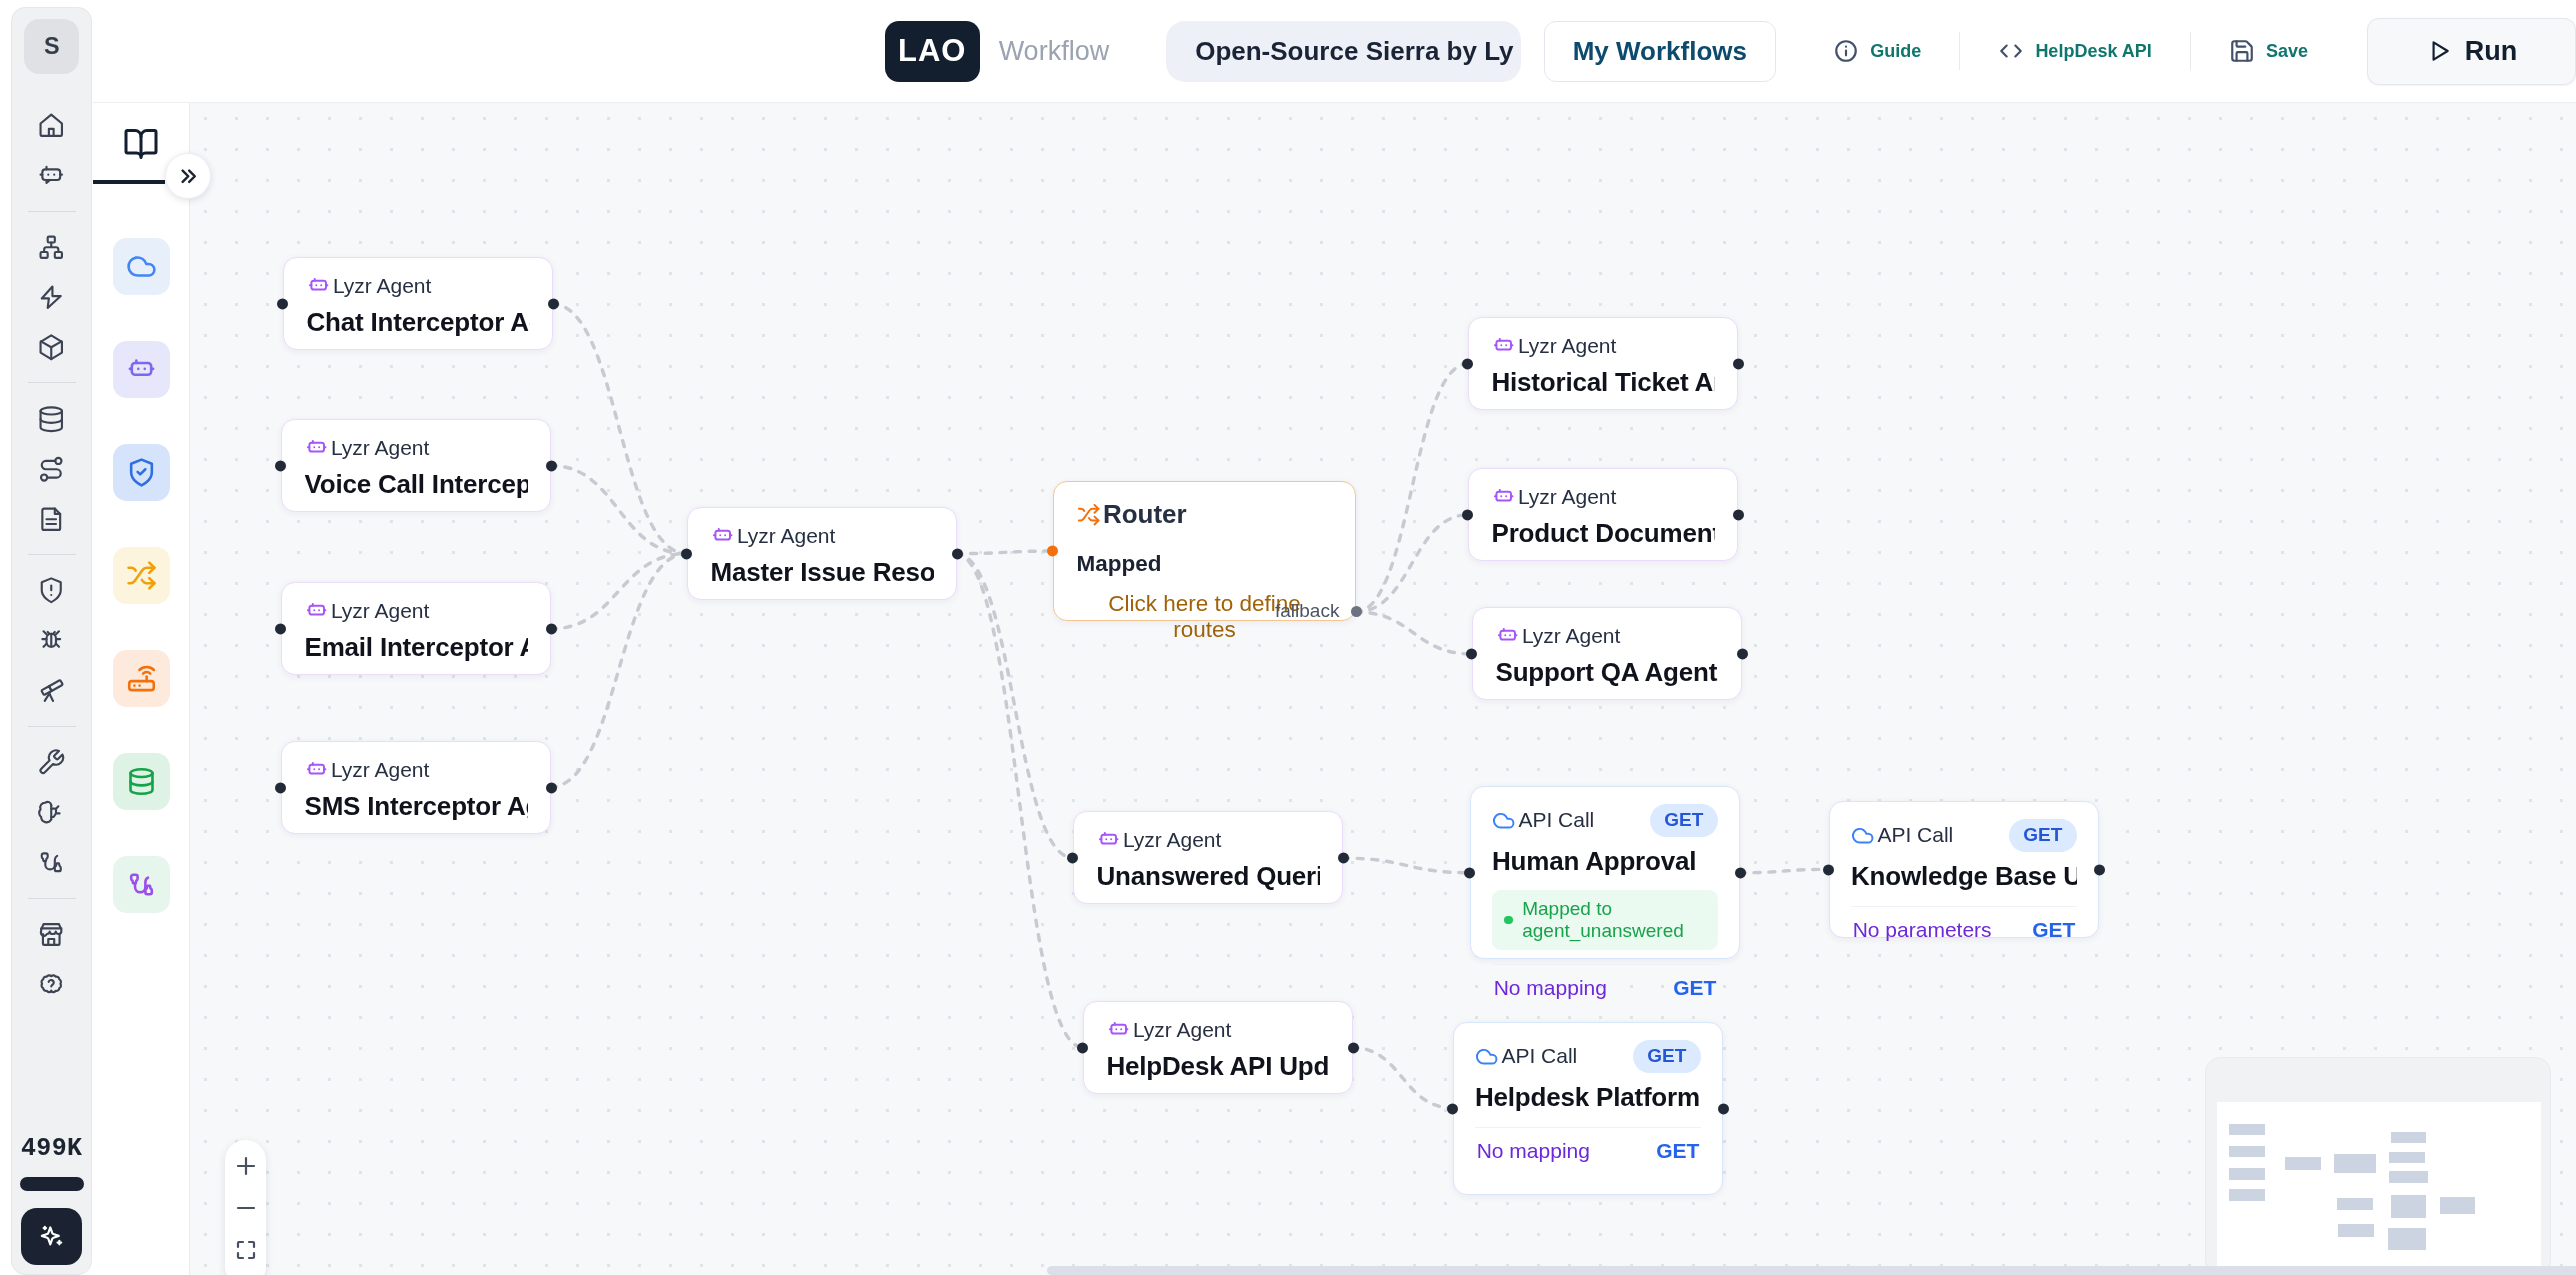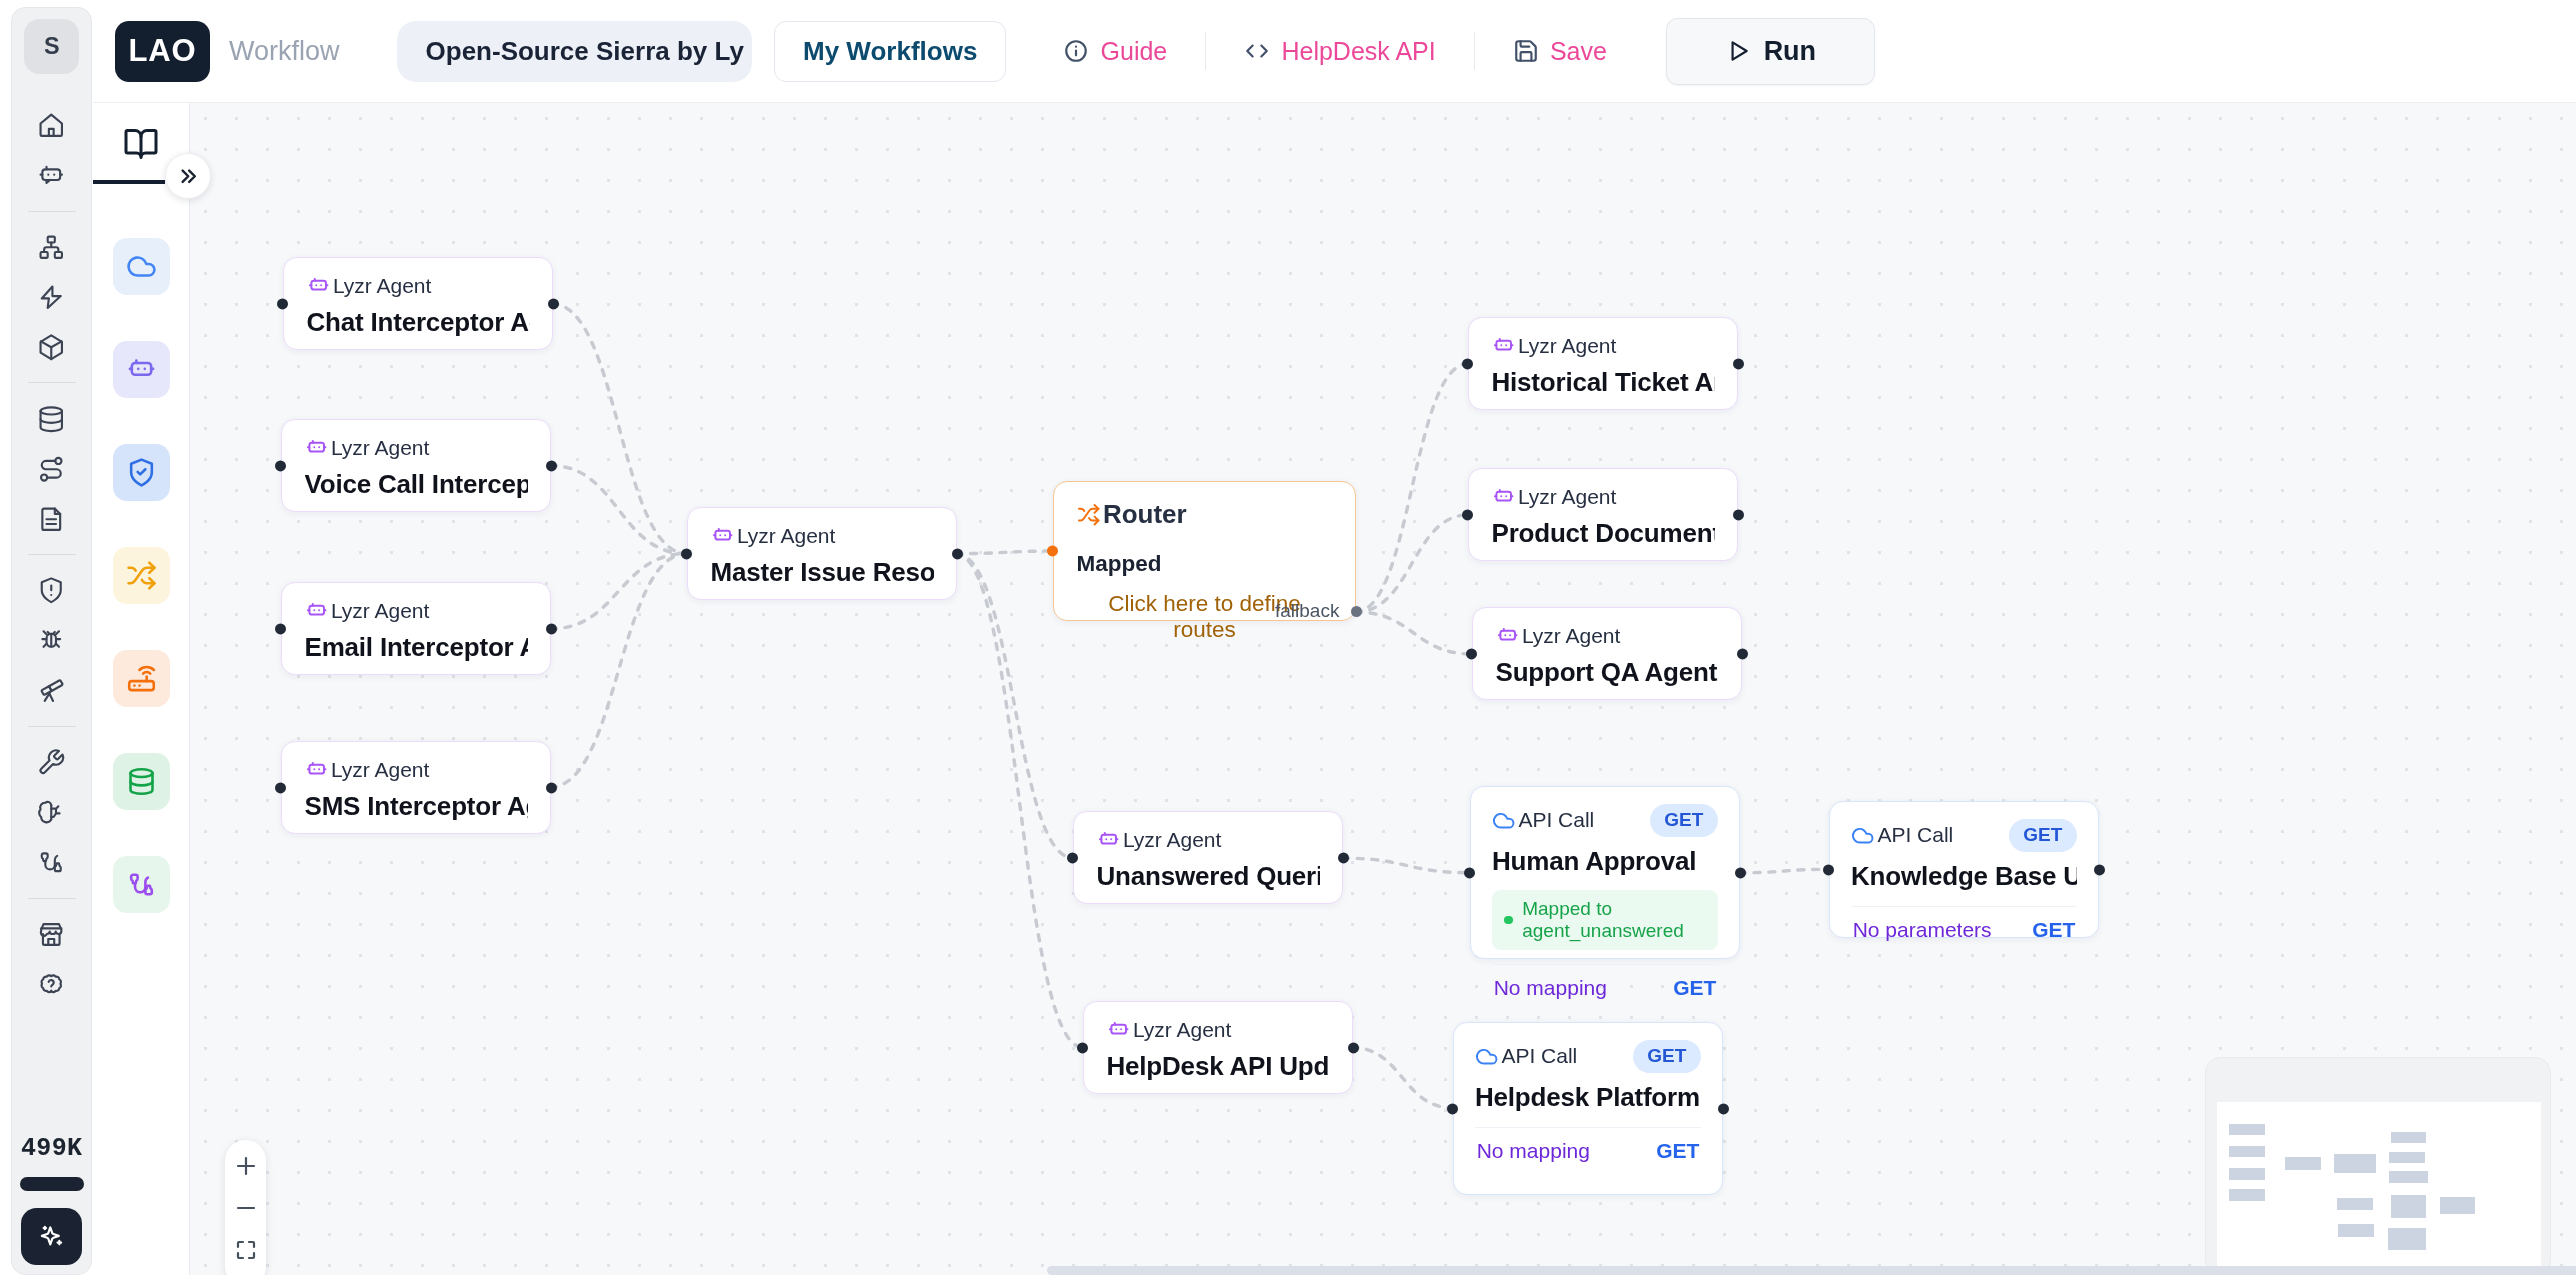--- a/index.html
+++ b/index.html
@@ -17,30 +17,30 @@
   .ic { width:28.5px; height:28.5px; stroke:#3c4454; fill:none; stroke-width:1.8; stroke-linecap:round; stroke-linejoin:round; }
   .credits { margin-top:auto; display:flex; flex-direction:column; align-items:center; padding-bottom:8.7px;font-family:Liberation Mono, monospace; }
   .credits-label { font-size:25px; font-weight:700; color:#1c2430; letter-spacing:0.4px; }
   .credits-bar { width:64px; height:14px; border-radius:7.8px; background:#1b2332; margin-top:14px; }
   .spark-btn { width:61px; height:57px; border-radius:15.6px; background:#1b2332; margin-top:17.3px;
     display:flex; align-items:center; justify-content:center; cursor:pointer; }
   .spark-btn .ic { stroke:#ffffff; width:29px; height:29px; }
 
   
   .topbar { position:absolute; left:93px; right:0; top:0; height:102px; background:#ffffff;
-    display:flex; align-items:center; padding-left:22px; z-index:20; }
+    display:flex; align-items:center; padding-left:29px; z-index:20;justify-content:flex-end; }
   .logo { width:95px; height:61px; border-radius:14px; background:#131e2e; color:#fff;
     display:flex; align-items:center; justify-content:center; font-size:31px; font-weight:800; letter-spacing:0.9px; }
   .app-label { margin-left:19px; font-size:27px; font-weight:500; color:#9aa3b1; }
   .wf-name-btn { margin-left:57px; height:61px; max-width:355px; padding:0 29px; border:none; border-radius:19px;
     background:#edf1f7; font-size:26px; font-weight:600; color:#1a2436; white-space:nowrap; overflow:hidden; cursor:pointer;
     font-family:"Liberation Sans", sans-serif; }
   .my-wf-btn { margin-left:22.5px; height:61px; padding:0 28px; background:#fff; border:1.4px solid #e4e7ee; border-radius:12px;
     font-size:26px; font-weight:600; color:#0c4a6e; cursor:pointer; font-family:"Liberation Sans", sans-serif; }
-  .tb-action { display:flex; align-items:center; gap:11.2px; color:#ec4899; font-size:25px; font-weight:400; cursor:pointer; }
+  .tb-action { display:flex; align-items:center; gap:11.2px; color:#0f766e; font-size:18px; font-weight:700; cursor:pointer; }
   .tb-action .ic { width:26px; height:26px; stroke:#42506a; stroke-width:2; }
   .tb-sep { width:0; height:38px; border-left:1.4px solid #e7e9ed; margin:0 38px; }
   .run-btn { margin-left:59px; width:209px; height:67px; border-radius:12px; background:#f7f8fa; border:1.4px solid #e3e7ed;
     box-shadow:0 0.9px 1.7px rgba(16,24,40,.05); display:flex; align-items:center; justify-content:center; gap:13px;
     font-size:27px; font-weight:600; color:#131e2e; cursor:pointer; font-family:"Liberation Sans", sans-serif; }
   .run-btn .ic { width:26px; height:26px; stroke:#131e2e; stroke-width:2; }
   .ml66 { margin-left:57px; }
 
   
   .workspace { position:absolute; left:93px; right:0; top:102px; bottom:0; border-top:1.4px solid #eceef1; }

